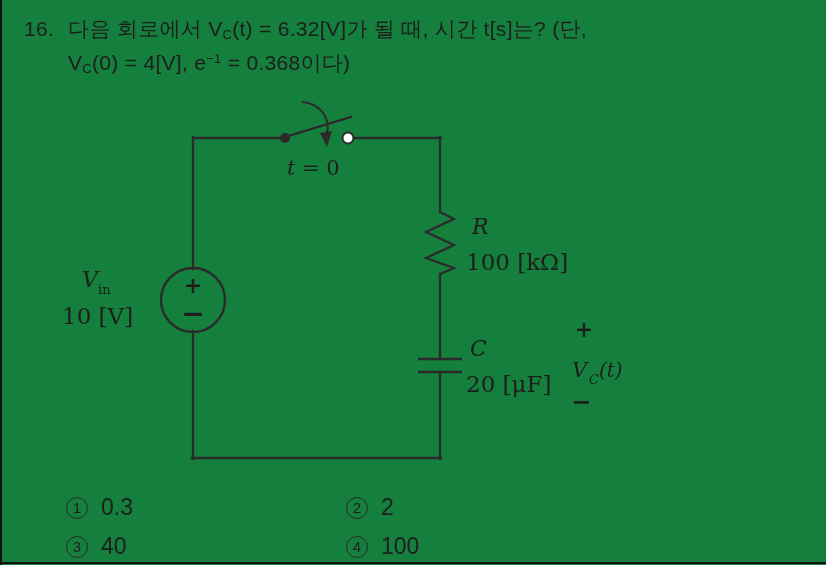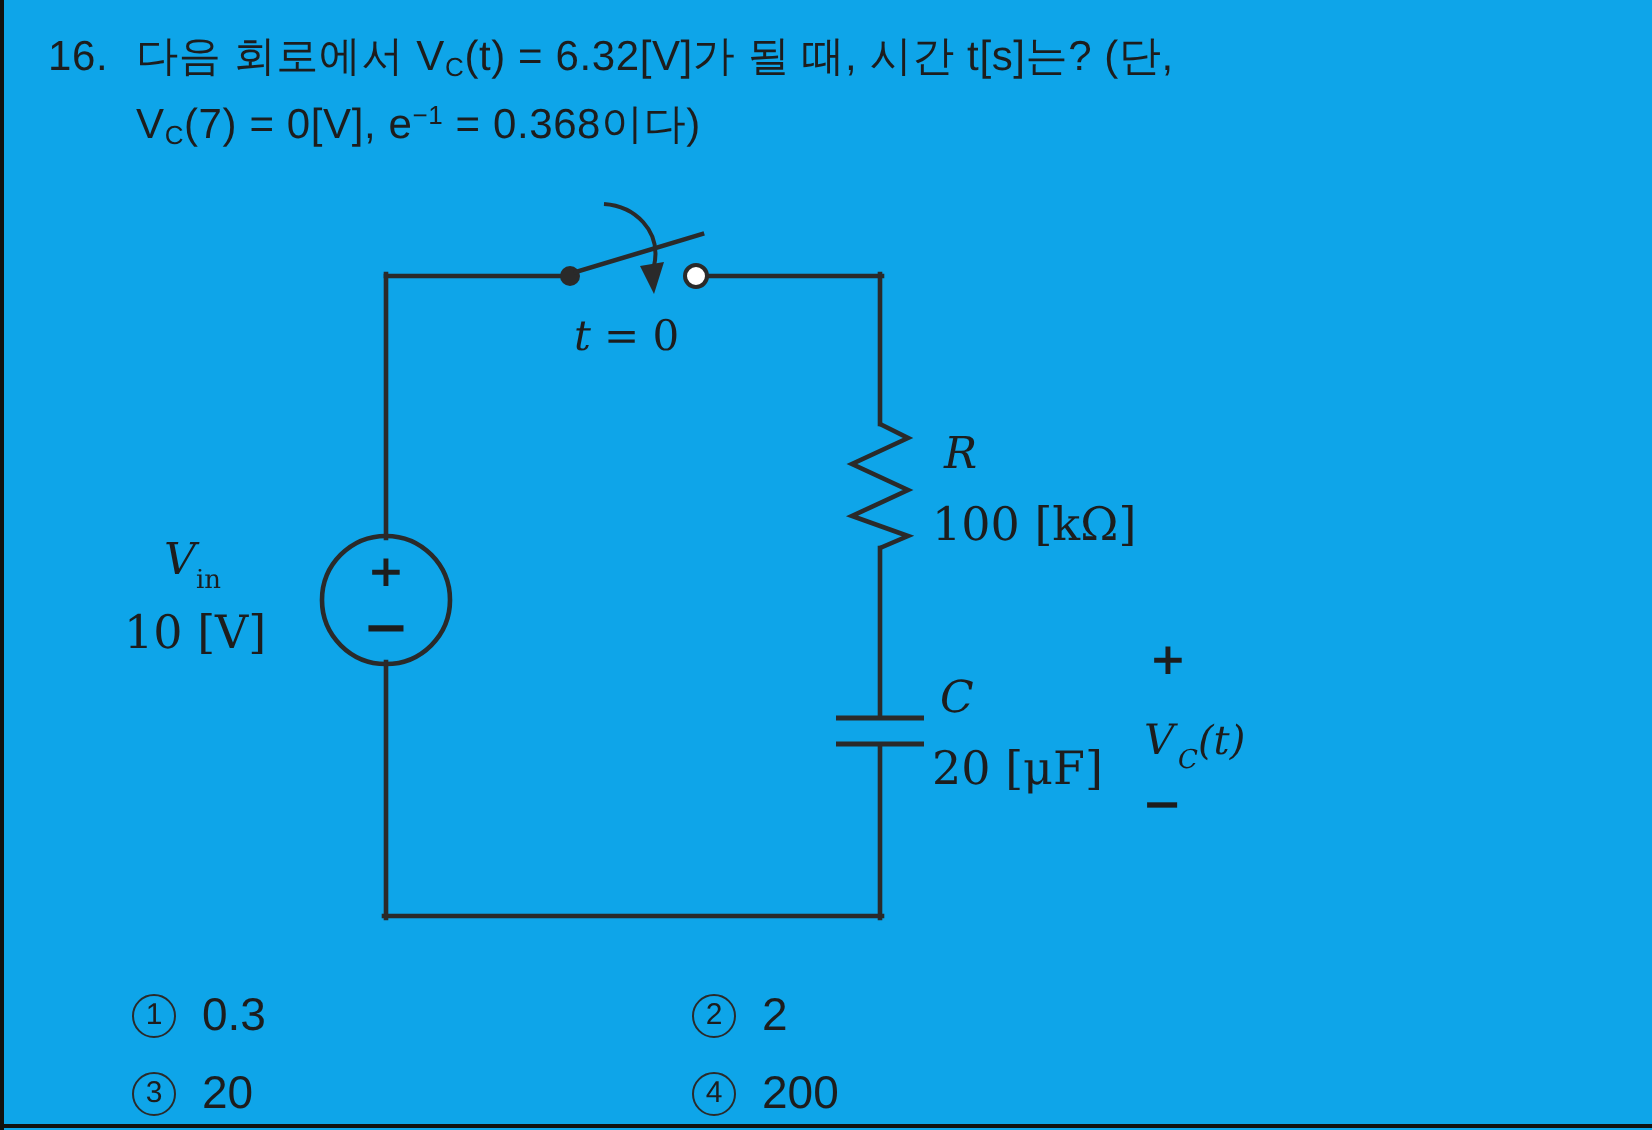--- a/index.html
+++ b/index.html
@@ -1,17 +1,17 @@
 <!DOCTYPE html>
 <html><head>
 <meta charset="utf-8">
 <style>
   html,body{margin:0;padding:0;background:#ffffff;}
   #page{
-    position:relative;width:826px;height:565px;background:#0ea5e9;overflow:hidden;
+    position:relative;width:826px;height:565px;background:#15803d;overflow:hidden;
     font-family:"Liberation Sans",sans-serif;color:#1d1d1d;
   }
   .edge-left{position:absolute;left:0;top:0;width:2px;height:565px;background:#111;}
   .edge-bottom{position:absolute;left:0;top:562px;width:826px;height:2px;background:#111;}
 
   
   .question{position:absolute;left:24px;top:12px;width:780px;
     font-size:21px;line-height:34px;letter-spacing:.3px;color:#1d1d1d;}
   .q-line{white-space:nowrap;}
   .q-num{display:inline-block;margin-right:14px;}
@@ -42,21 +42,21 @@
 
 <div id="page">
   <div class="edge-left"></div>
   <div class="edge-bottom"></div>
 
   <div class="question">
     <div class="q-line">
       <span class="q-num">16.</span><span>다음 회로에서 V</span><sub class="qsub">C</sub><span>(t) = 6.32[V]가 될 때, 시간 t[s]는? (단,</span>
     </div>
     <div class="q-line q-line2">
-      <span>V</span><sub class="qsub">C</sub><span>(7) = 0[V],  e</span><sup class="qsup">−1</sup><span> = 0.368이다)</span>
+      <span>V</span><sub class="qsub">C</sub><span>(0) = 4[V],  e</span><sup class="qsup">−1</sup><span> = 0.368이다)</span>
     </div>
   </div>
 
   <svg class="circuit" viewBox="0 0 826 565">
 
     <path class="wire" d="M193,138 H280"></path>
     <path class="wire" d="M353,138 H441"></path>
     <path class="wire" d="M440,137 V212"></path>
     <path class="wire" d="M440,274 V358"></path>
     <path class="wire" d="M440,373 V459"></path>
@@ -98,19 +98,19 @@
   <div class="option opt-1">
     <span class="circle-num">1</span>
     <span>0.3</span>
   </div>
   <div class="option opt-2">
     <span class="circle-num">2</span>
     <span>2</span>
   </div>
   <div class="option opt-3">
     <span class="circle-num">3</span>
-    <span>20</span>
+    <span>40</span>
   </div>
   <div class="option opt-4">
     <span class="circle-num">4</span>
-    <span>200</span>
+    <span>100</span>
   </div>
 </div>
 
 </body></html>

